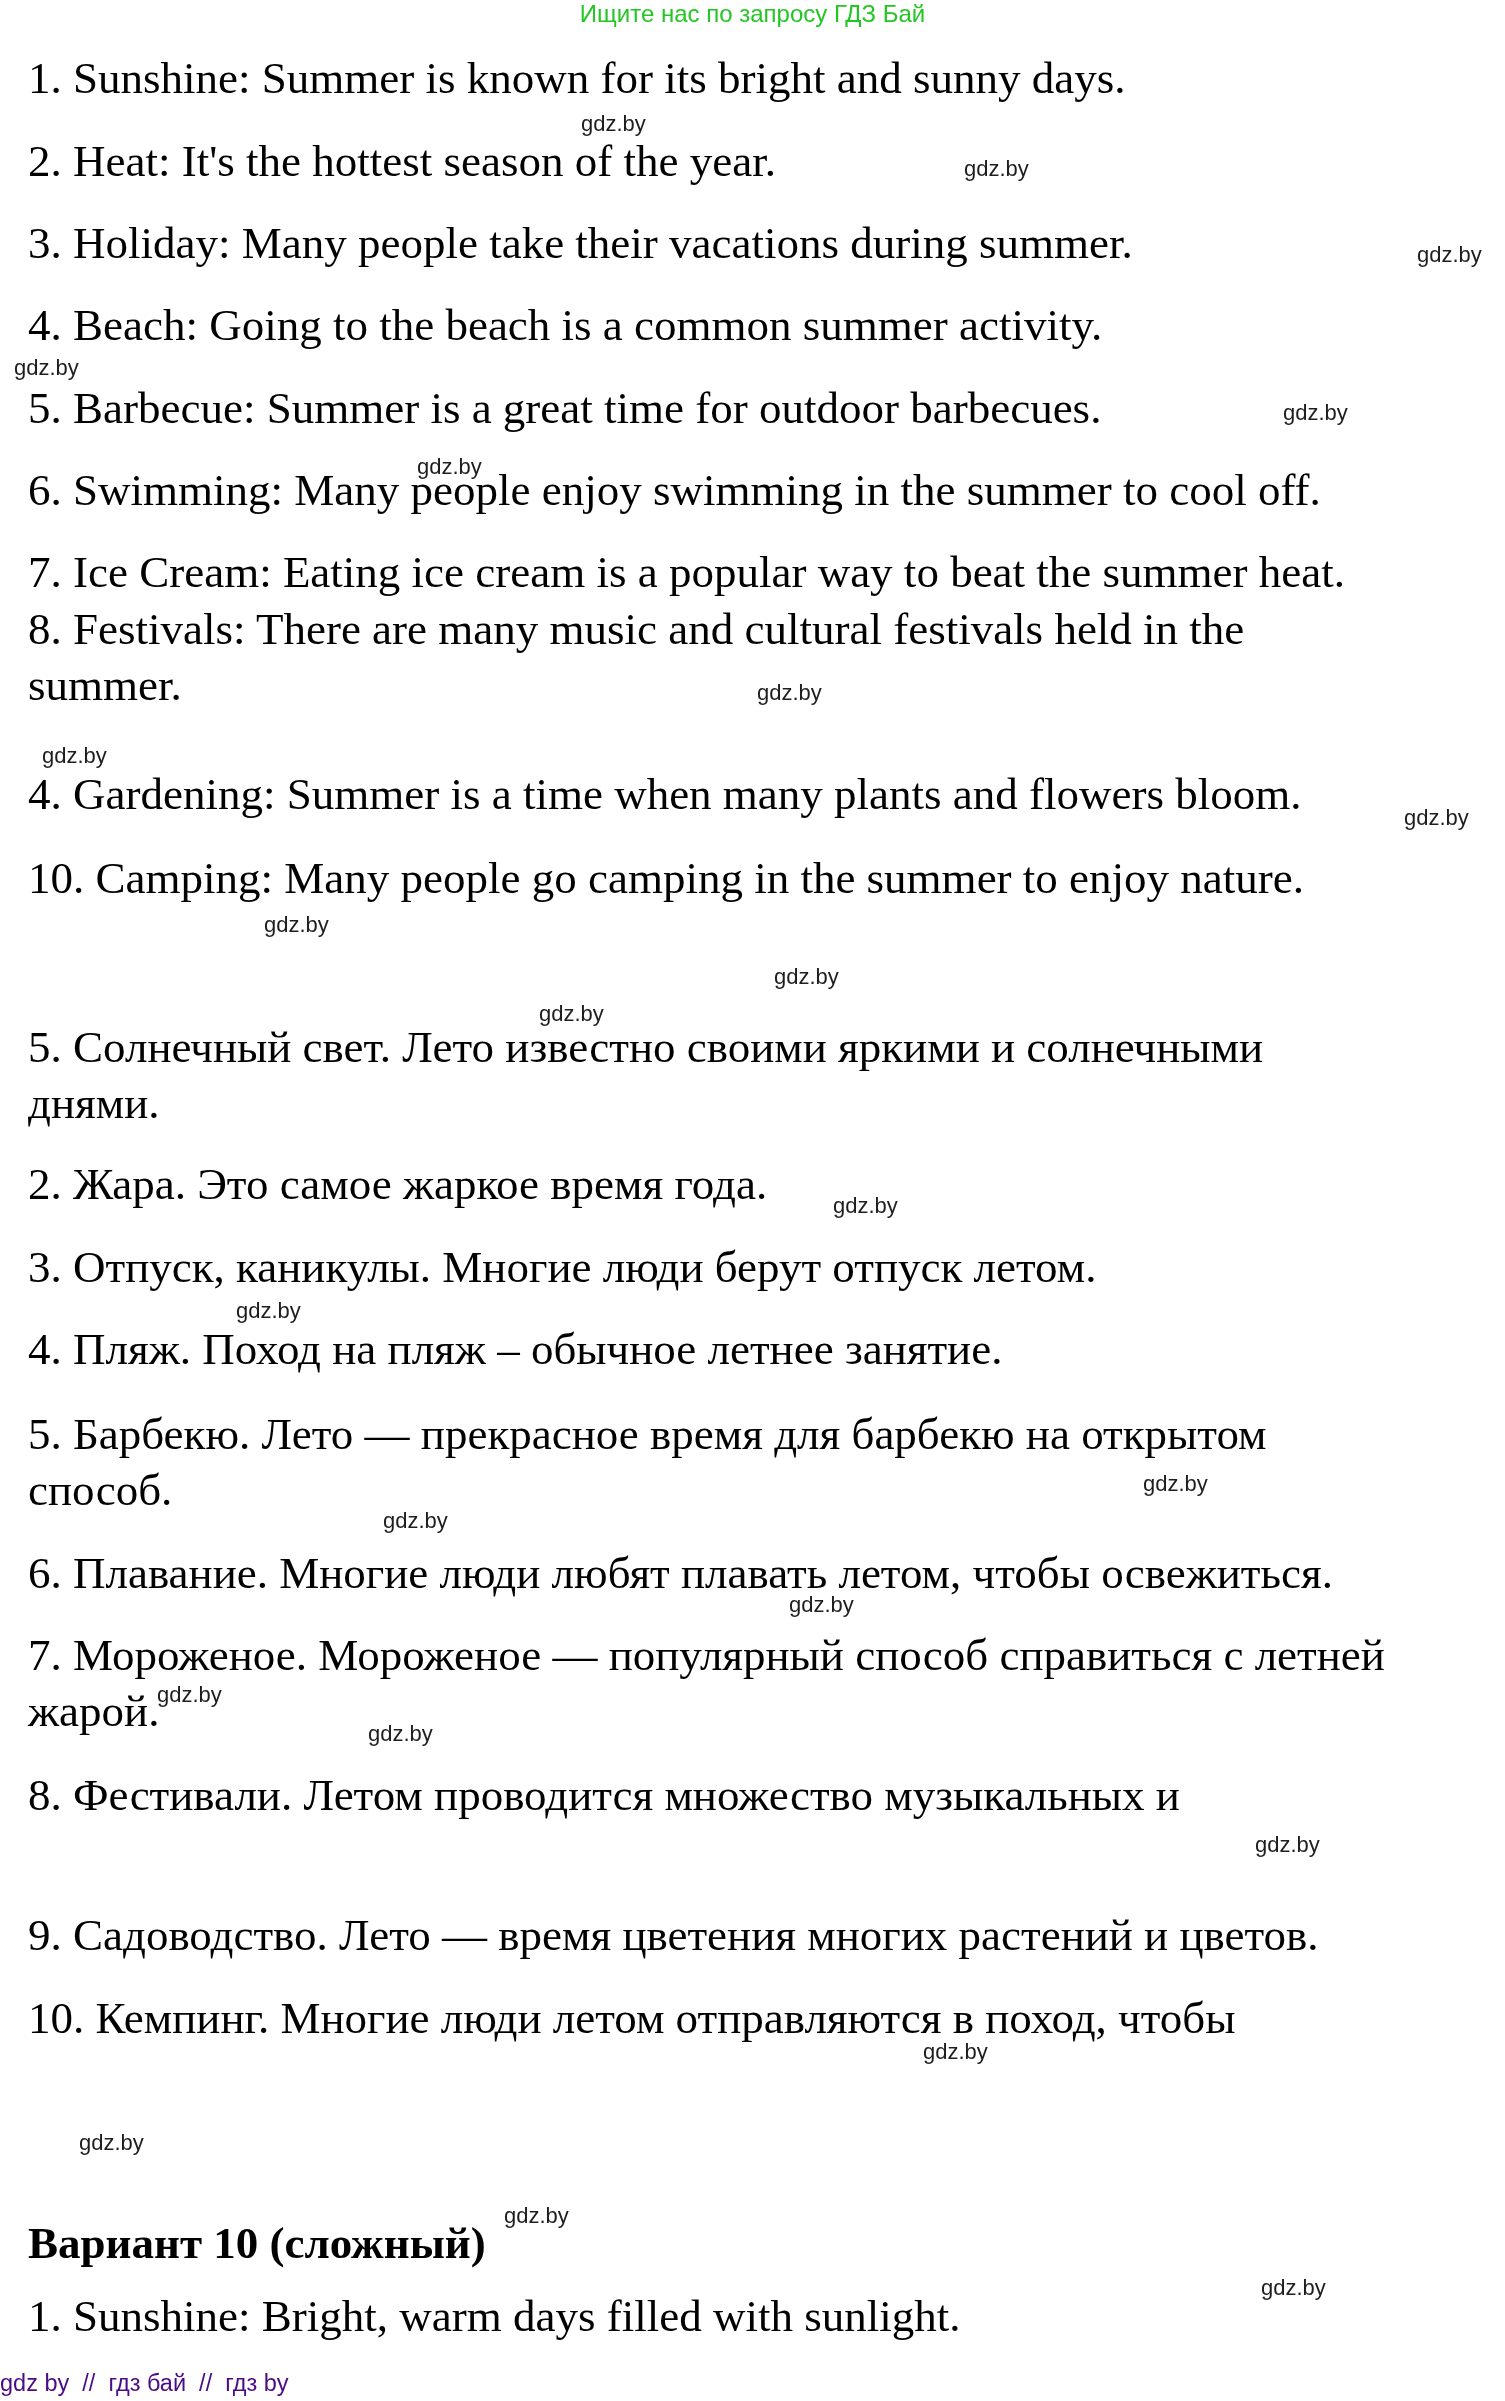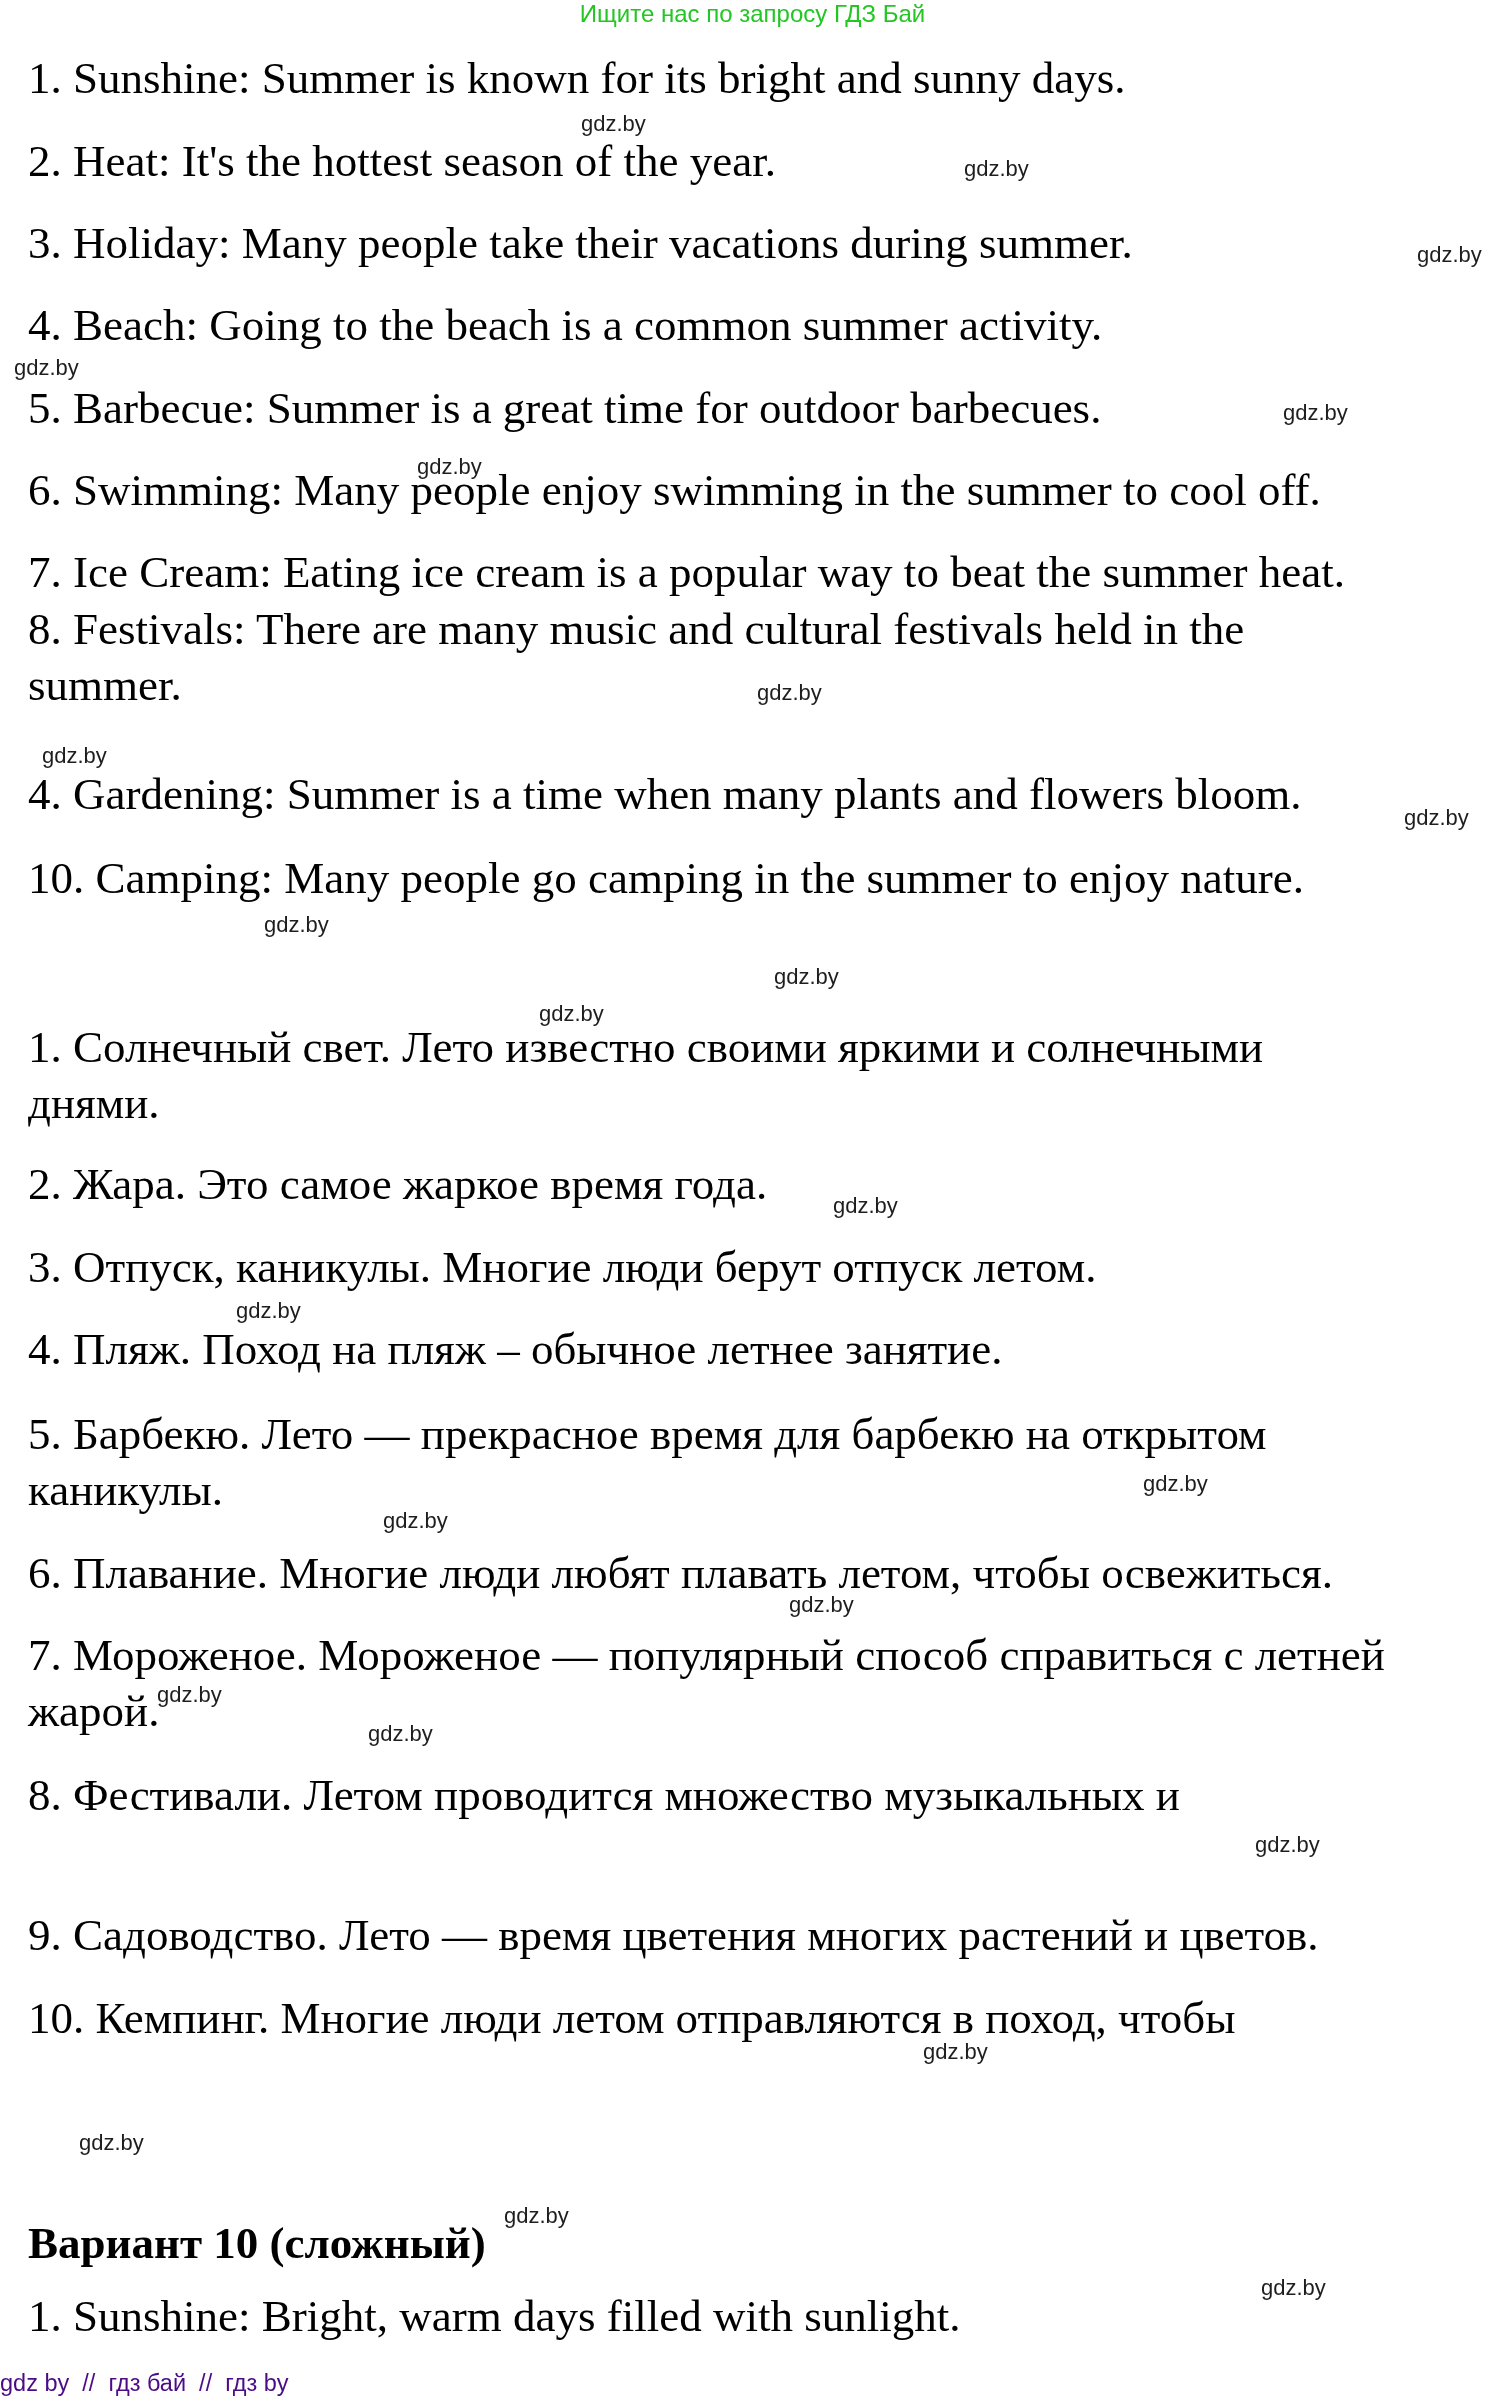--- a/index.html
+++ b/index.html
@@ -57,35 +57,35 @@
     <span class="row">summer.</span>
   </div>
 <div class="line" style="top:766px">
     <span class="row">4. Gardening: Summer is a time when many plants and flowers bloom.</span>
   </div>
 <div class="line" style="top:850px">
     <span class="row">10. Camping: Many people go camping in the summer to enjoy nature.</span>
   </div>
 
 <div class="line" style="top:1019px">
-    <span class="row">1. Солнечный свет. Лето известно своими яркими и солнечными</span>
+    <span class="row">5. Солнечный свет. Лето известно своими яркими и солнечными</span>
     <span class="row">днями.</span>
   </div>
 <div class="line" style="top:1156px">
     <span class="row">2. Жара. Это самое жаркое время года.</span>
   </div>
 <div class="line" style="top:1239px">
     <span class="row">3. Отпуск, каникулы. Многие люди берут отпуск летом.</span>
   </div>
 <div class="line" style="top:1321px">
     <span class="row">4. Пляж. Поход на пляж – обычное летнее занятие.</span>
   </div>
 <div class="line" style="top:1406px">
     <span class="row">5. Барбекю. Лето — прекрасное время для барбекю на открытом</span>
-    <span class="row">каникулы.</span>
+    <span class="row">способ.</span>
   </div>
 <div class="line" style="top:1545px">
     <span class="row">6. Плавание. Многие люди любят плавать летом, чтобы освежиться.</span>
   </div>
 <div class="line" style="top:1627px">
     <span class="row">7. Мороженое. Мороженое — популярный способ справиться с летней</span>
     <span class="row">жарой.</span>
   </div>
 <div class="line" style="top:1767px">
     <span class="row">8. Фестивали. Летом проводится множество музыкальных и</span>

